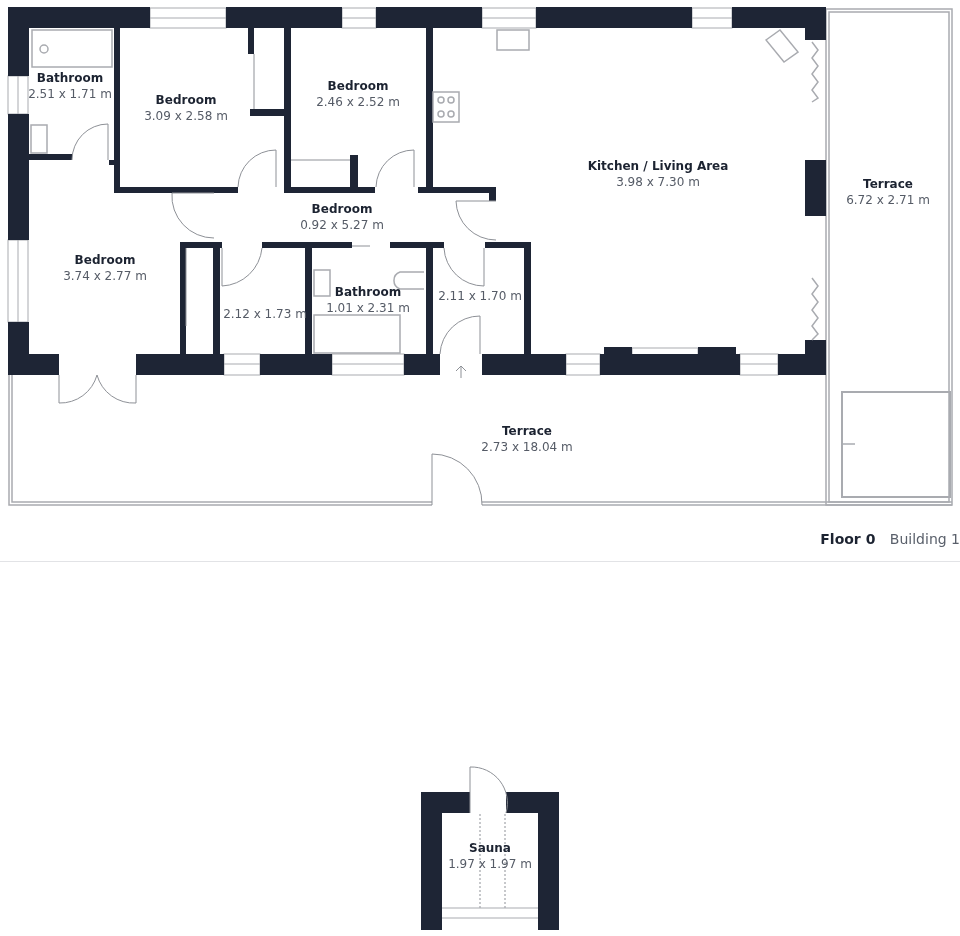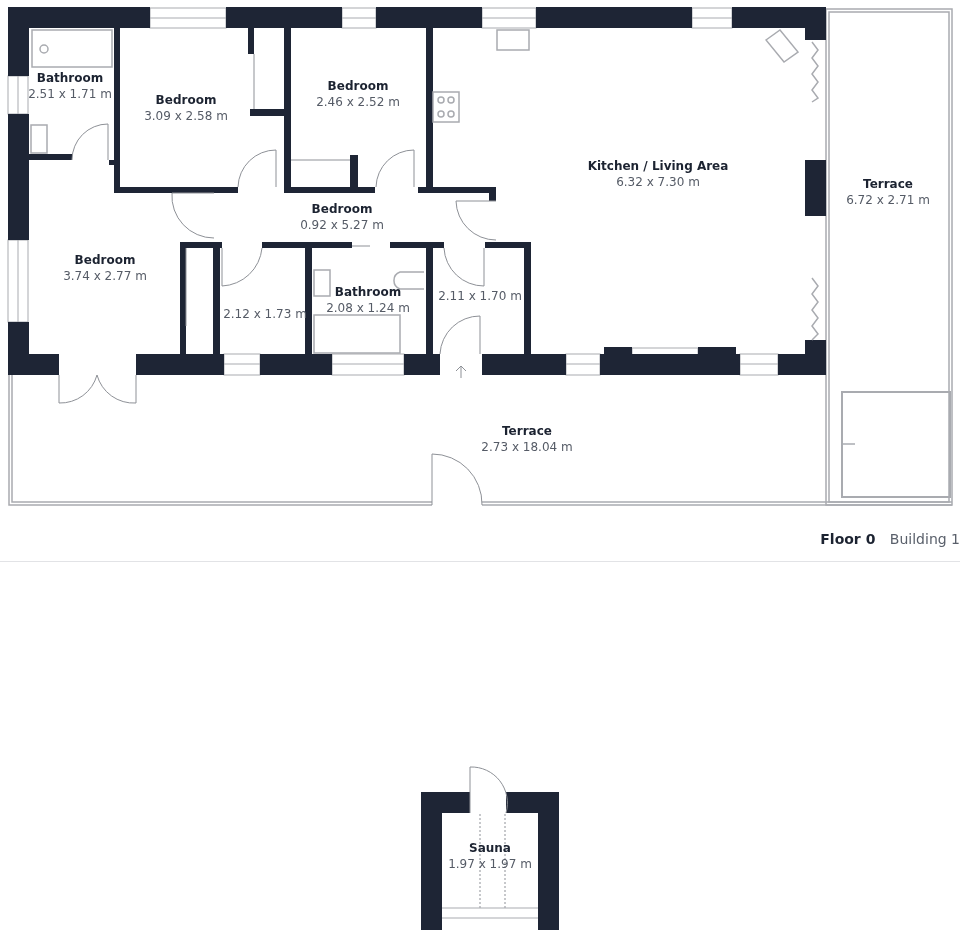--- a/index.html
+++ b/index.html
@@ -165,40 +165,40 @@
 <div class="room" style="left:186px;top:92px;">
   <span class="rname">Bedroom</span>
   <span class="rdim">3.09 x 2.58 m</span>
 </div>
 <div class="room" style="left:358px;top:78px;">
   <span class="rname">Bedroom</span>
   <span class="rdim">2.46 x 2.52 m</span>
 </div>
 <div class="room" style="left:658px;top:158px;">
   <span class="rname">Kitchen / Living Area</span>
-  <span class="rdim">6.32 x 7.30 m</span>
+  <span class="rdim">3.98 x 7.30 m</span>
 </div>
 <div class="room" style="left:888px;top:176px;">
   <span class="rname">Terrace</span>
   <span class="rdim">6.72 x 2.71 m</span>
 </div>
 <div class="room" style="left:342px;top:201px;">
   <span class="rname">Bedroom</span>
   <span class="rdim">0.92 x 5.27 m</span>
 </div>
 <div class="room" style="left:105px;top:252px;">
   <span class="rname">Bedroom</span>
   <span class="rdim">3.74 x 2.77 m</span>
 </div>
 <div class="room" style="left:265px;top:306px;">
   <span class="rdim">2.12 x 1.73 m</span>
 </div>
 <div class="room" style="left:368px;top:284px;">
   <span class="rname">Bathroom</span>
-  <span class="rdim">2.08 x 1.24 m</span>
+  <span class="rdim">1.01 x 2.31 m</span>
 </div>
 <div class="room" style="left:480px;top:288px;">
   <span class="rdim">2.11 x 1.70 m</span>
 </div>
 <div class="room" style="left:527px;top:423px;">
   <span class="rname">Terrace</span>
   <span class="rdim">2.73 x 18.04 m</span>
 </div>
 
 <div class="caption">

